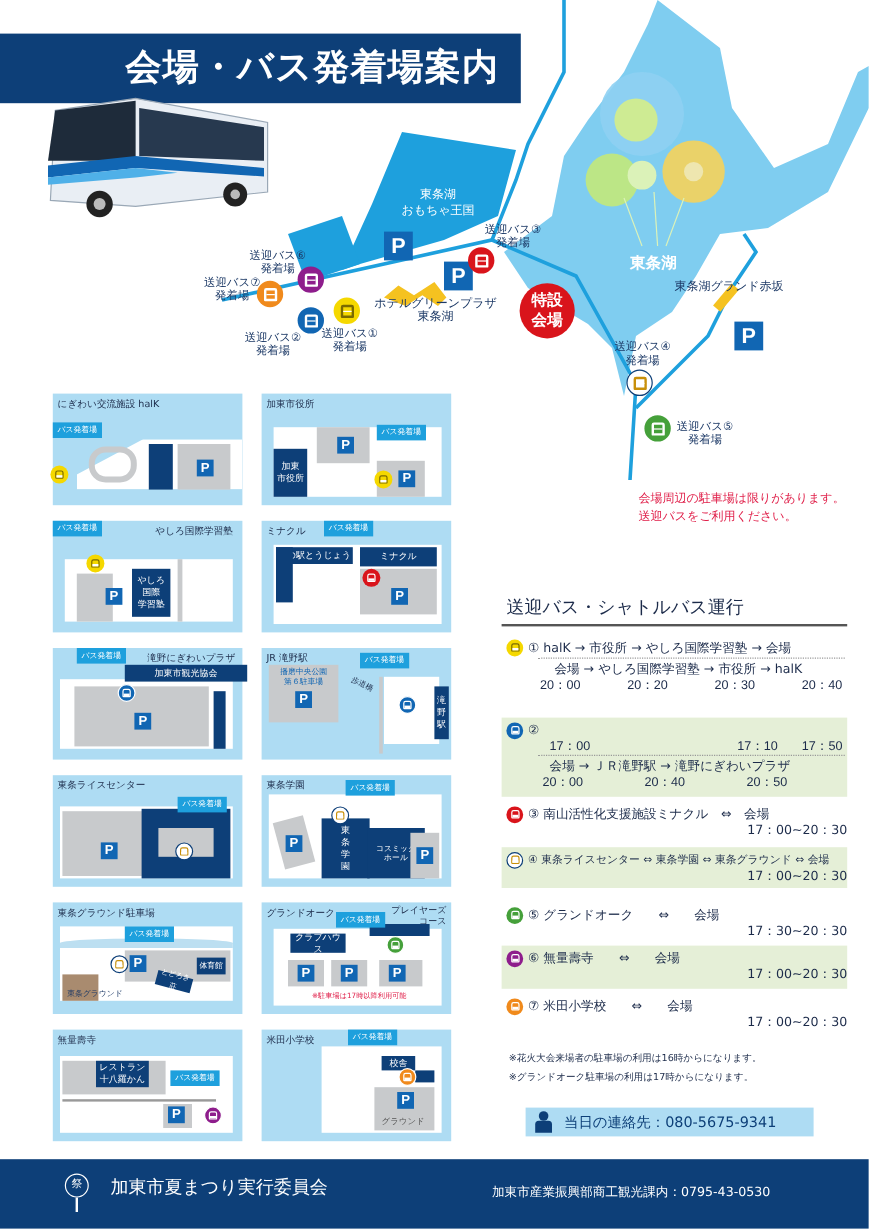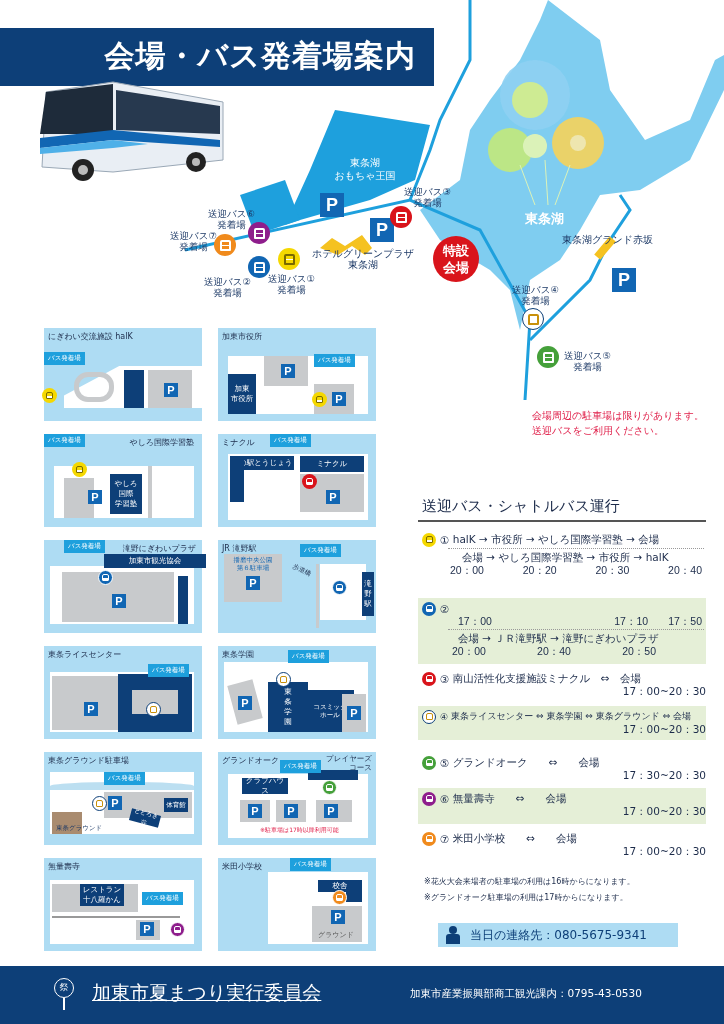--- a/index.html
+++ b/index.html
@@ -47,21 +47,21 @@
   .route .bus-glyph { width: 7px; height: 7px; border-width: 1.5px; }
   .route .center { text-align: right; padding-left: 30px; }
   .notes { left: 424px; top: 874px; font-size: 8px; line-height: 16px; color: #1c2b4a; }
   .contact { left: 438px; top: 923px; width: 240px; height: 24px; background: #aedcf3; display: flex; align-items: center; padding-left: 8px; font-size: 12px; color: #0d3f78; }
   .person { width: 14px; height: 18px; position: relative; margin-right: 10px; }
   .person .head { position: absolute; left: 3px; top: 0; width: 8px; height: 8px; border-radius: 50%; background: #0d3f78; }
   .person .body { position: absolute; left: 0; top: 8px; width: 14px; height: 10px; background: #0d3f78; border-radius: 3px 3px 0 0; }
 
   
   .footer { left: 0; top: 966px; width: 724px; height: 58px; background: #0d3f78; color: #fff; }
-  .footer-org { position: absolute; left: 92px; top: 14px; font-size: 19px; text-decoration: underline; }
+  .footer-org { position: absolute; left: 92px; top: 14px; font-size: 15px; }
   .footer-contact { position: absolute; left: 410px; top: 21px; font-size: 10.5px; }
   .fan { position: absolute; left: 54px; top: 12px; width: 20px; height: 20px; border: 1.5px solid #fff; border-radius: 50%; font-size: 9px; text-align: center; line-height: 17px; }
   .fan-handle { position: absolute; left: 63px; top: 32px; width: 1.5px; height: 12px; background: #fff; }
 </style>
 </head>
 <body>
 
 <svg class="abs map-svg" viewBox="0 0 724 450">
 
   <path d="M548 0 L600 40 L610 90 L645 140 L690 120 L715 60 L724 55 L724 90 L690 160 L640 190 L600 195 L580 230 L560 260 L530 280 L520 330 L510 290 L490 270 L440 240 L420 210 L460 180 L470 130 L490 100 L520 60 L540 20 Z" fill="#7fcdf0"></path>
@@ -327,21 +327,21 @@
   <div class="p-sign" style="left:96px;top:64px">P</div>
   <div class="callout" style="left:98px;top:34px">バス発着場</div>
   <div class="bus-dot" style="left:126px;top:64px;background:#8e1d8c;border:1.5px solid #fff">
       <div class="bus-glyph"></div>
     </div>
 </div>
 
 <div class="abs mini" style="left:218px;top:858px">
   <div class="mini-title">米田小学校</div>
   <div class="mini-inner" style="left:50px;top:14px;width:100px;height:72px"></div>
-  <div class="bldg" style="left:100px;top:22px;width:44px;height:12px">校舎</div>
+  <div class="bldg" style="left:100px;top:22px;width:28px;height:12px">校舎</div>
   <div class="bldg" style="left:128px;top:34px;width:16px;height:10px"></div>
   <div class="lot" style="left:94px;top:48px;width:50px;height:36px"></div>
   <div class="p-sign" style="left:113px;top:52px">P</div>
   <div class="abs" style="left:100px;top:72px;font-size:7px;color:#555">グラウンド</div>
   <div class="callout" style="left:72px;top:0px">バス発着場</div>
   <div class="bus-dot" style="left:114px;top:32px;background:#f08a1c;border:1.5px solid #fff">
       <div class="bus-glyph"></div>
     </div>
 </div>
 

